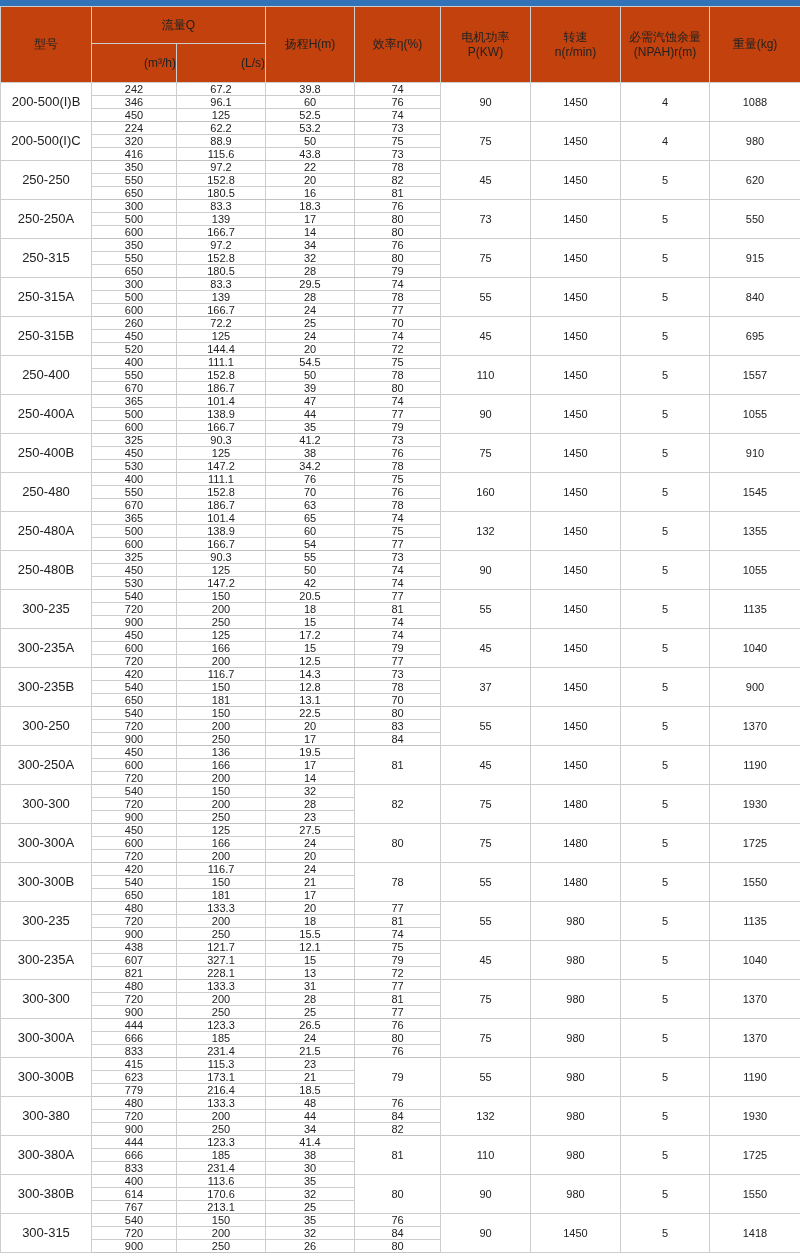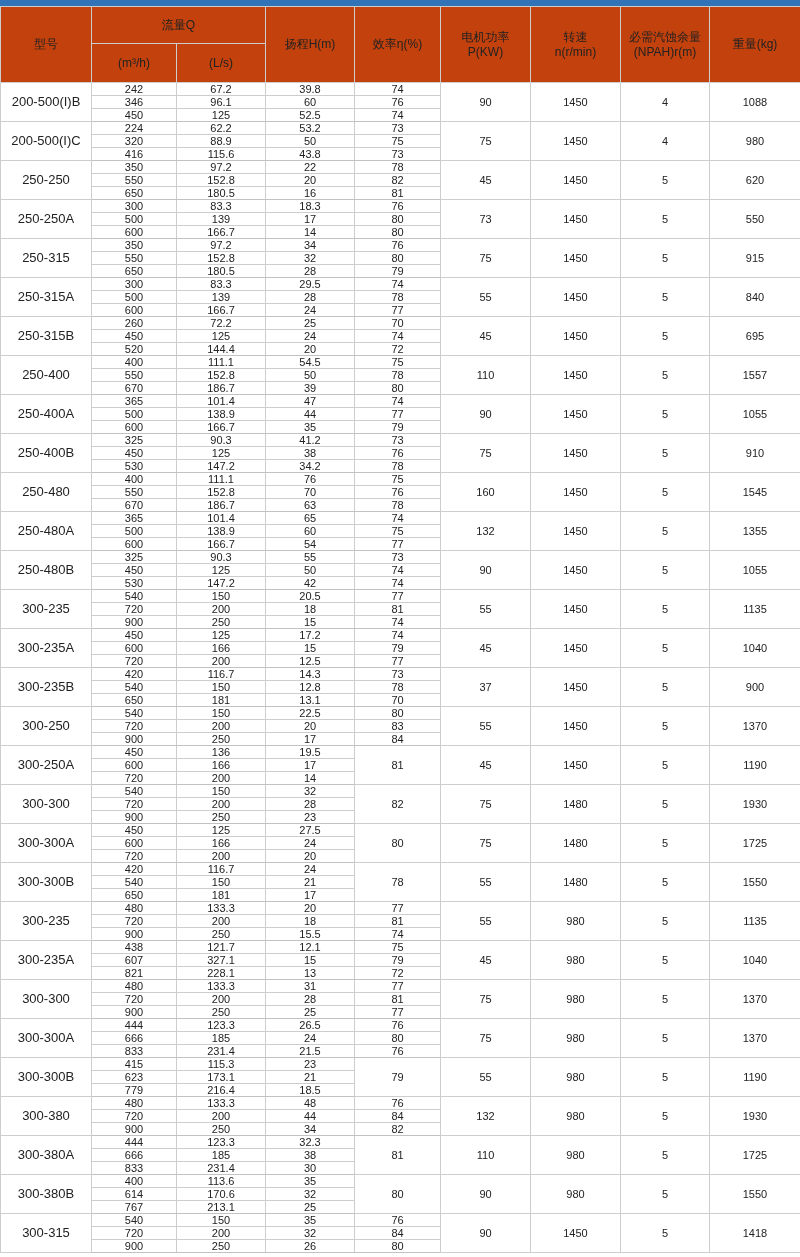--- a/index.html
+++ b/index.html
@@ -28,21 +28,21 @@
     color: #222222;
     font-weight: normal;
     overflow: hidden;
     white-space: nowrap;
   }
   thead th {
     font-size: 12px;
     background: #c2410c;
   }
   thead tr.h1 th { height: 36px; }
-  thead tr.h2 th { height: 38px; }
+  thead tr.h2 th { height: 38px; text-align: right; }
   thead .two-line { line-height: 15px; }
   tbody td {
     font-size: 11px;
     height: 12px;
     line-height: 12px;
   }
   tbody td.model-cell { font-size: 13px; }
   tr.group-end td { border-bottom-color: #c2c2c2; }
 </style>
 </head>
@@ -696,21 +696,21 @@
         <tr class="group-end">
           <td>900</td>
           <td>250</td>
           <td>34</td>
           <td>82</td>
         </tr>
         <tr>
           <td rowspan="3" class="model-cell">300-380A</td>
           <td>444</td>
           <td>123.3</td>
-          <td>32.3</td>
+          <td>41.4</td>
           <td rowspan="3">81</td>
           <td rowspan="3">110</td>
           <td rowspan="3">980</td>
           <td rowspan="3">5</td>
           <td rowspan="3">1725</td>
         </tr>
         <tr>
           <td>666</td>
           <td>185</td>
           <td>38</td>

